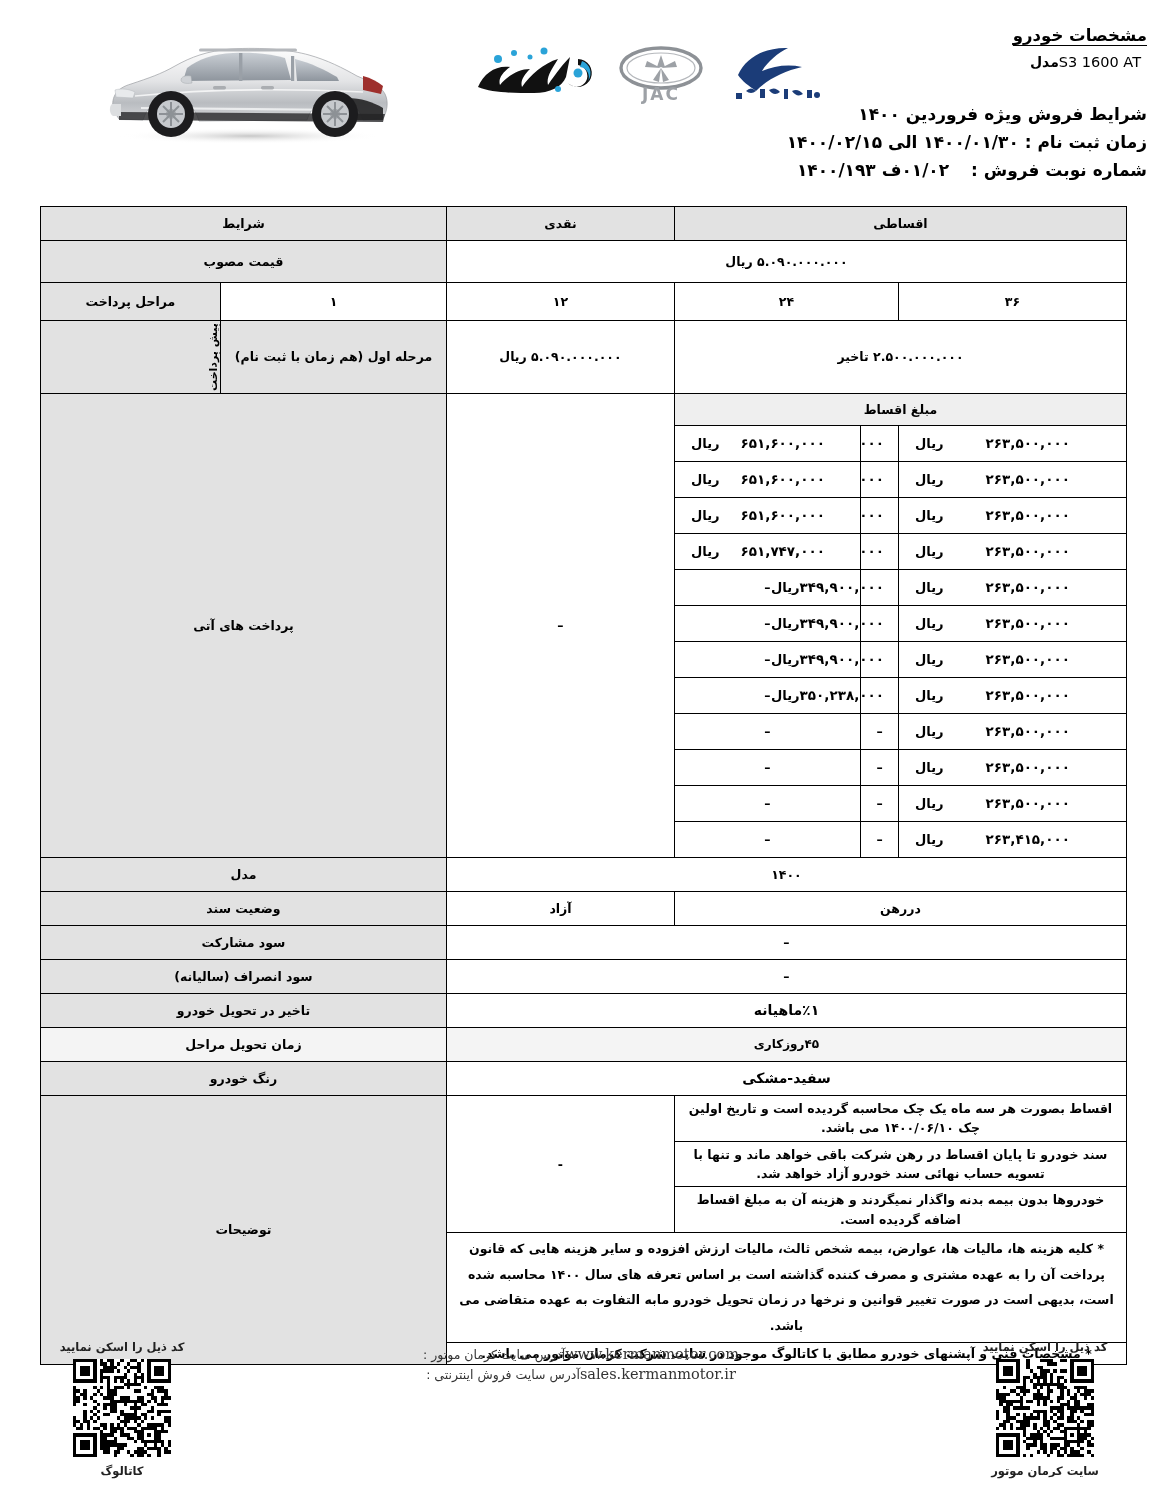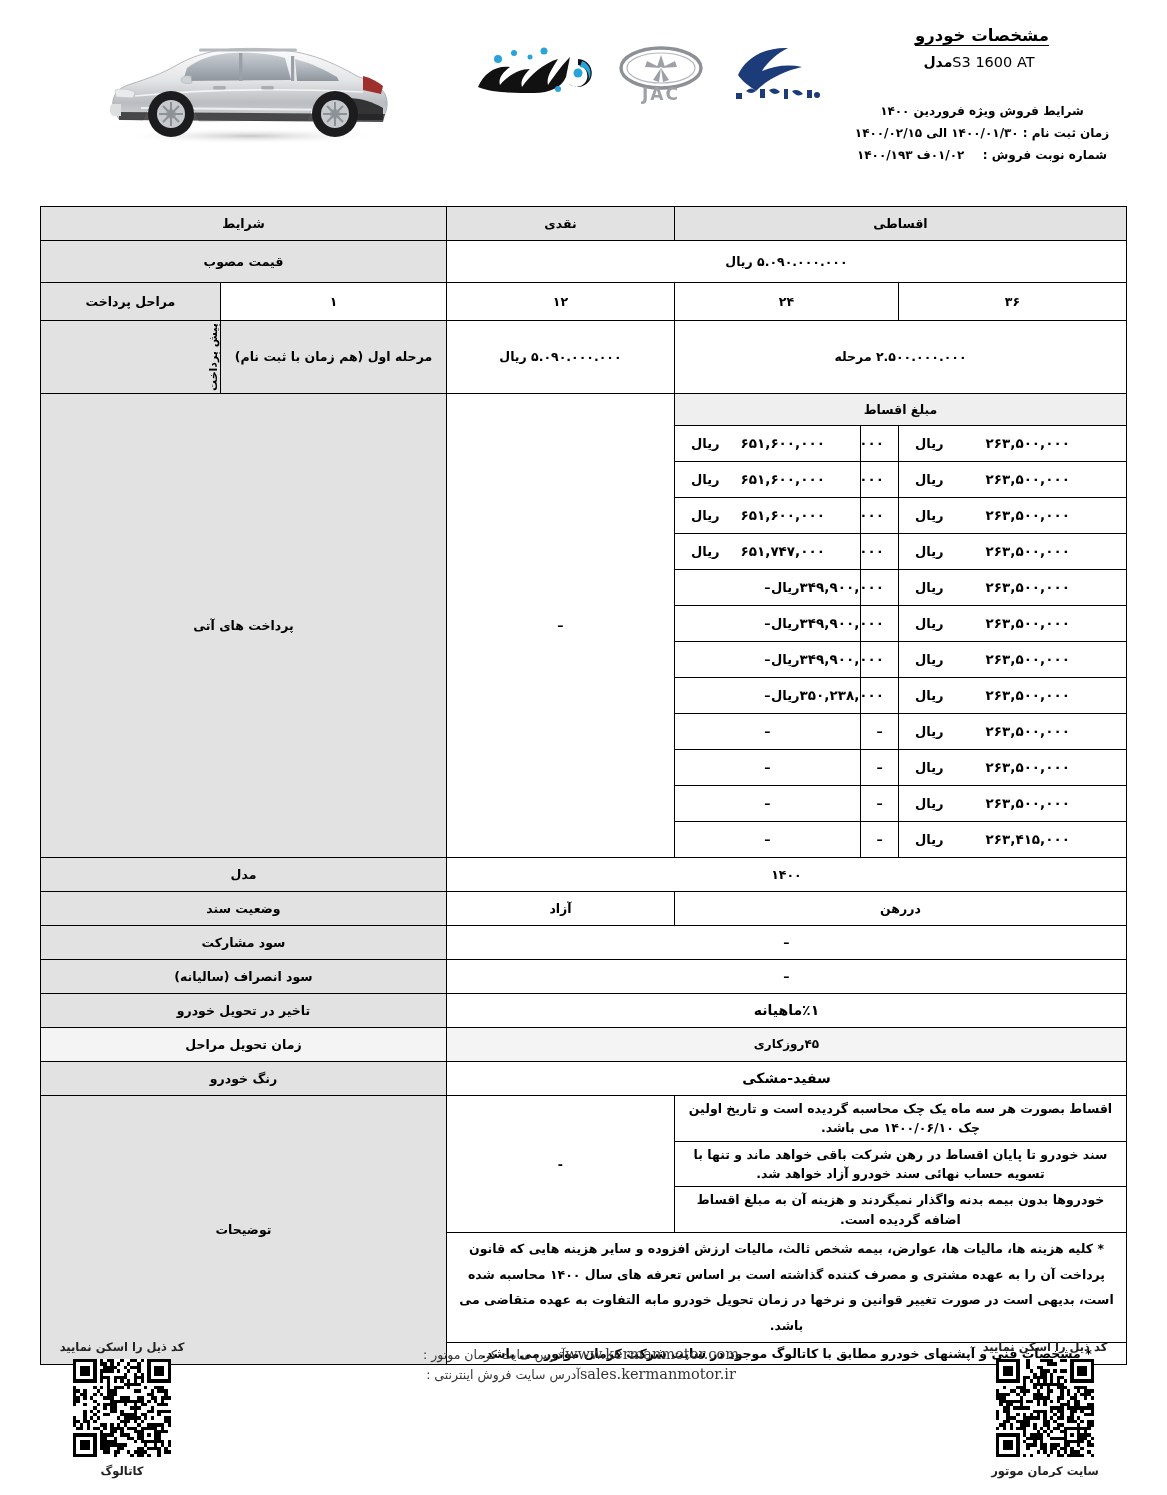--- a/index.html
+++ b/index.html
@@ -36,21 +36,21 @@
     justify-content: space-between;
   }
   .logo-km { width: 108px; height: 66px; }
   .logo-jac { width: 108px; height: 60px; }
   .logo-jazz { width: 130px; height: 62px; }
 
   .header-text {
     position: absolute;
     right: 20px; top: 26px;
     width: 330px;
-    text-align: center;
+    text-align: right;
     direction: rtl;
   }
   .ht-title {
     font-size: 16.5px;
     font-weight: bold;
     text-decoration: underline;
     text-underline-offset: 4px;
     margin-bottom: 9px;
     letter-spacing: 0;
   }
@@ -62,21 +62,21 @@
   }
   .ht-model-row .mlabel { font-weight: bold; }
   .ht-model-row .mval {
     font-weight: normal;
     direction: ltr;
     display: inline-block;
     margin-right: 6px;
     font-size: 14.5px;
   }
   .ht-line {
-    font-size: 12px;
+    font-size: 17px;
     font-weight: bold;
     margin-bottom: 8px;
     white-space: nowrap;
   }
   .ht-line .sep { display: inline-block; width: 10px; }
 
   
   .sheet {
     position: absolute;
     left: 41px; top: 206px;
@@ -392,21 +392,21 @@
           <td class="lbl" colspan="2">قیمت مصوب</td>
         </tr>
         <tr>
           <td style="height:38px">۳۶</td>
           <td colspan="2">۲۴</td>
           <td>۱۲</td>
           <td>۱</td>
           <td class="lbl">مراحل پرداخت</td>
         </tr>
         <tr>
-          <td class="big-money" colspan="3" style="height:58px">۲.۵۰۰.۰۰۰.۰۰۰ مرحله</td>
+          <td class="big-money" colspan="3" style="height:58px">۲.۵۰۰.۰۰۰.۰۰۰ تاخیر</td>
           <td class="big-money">۵.۰۹۰.۰۰۰.۰۰۰ ریال</td>
           <td class="lbl">مرحله اول (هم زمان با ثبت نام)</td>
           <td class="lbl" style="padding:0">
             <div class="vert">پیش پرداخت</div>
           </td>
         </tr>
         <tr>
           <td class="subhdr" colspan="3" style="height:32px">مبلغ اقساط</td>
           <td rowspan="13" class="dash-cell">–</td>
           <td rowspan="13" colspan="2" class="lbl">پرداخت های آتی</td>

